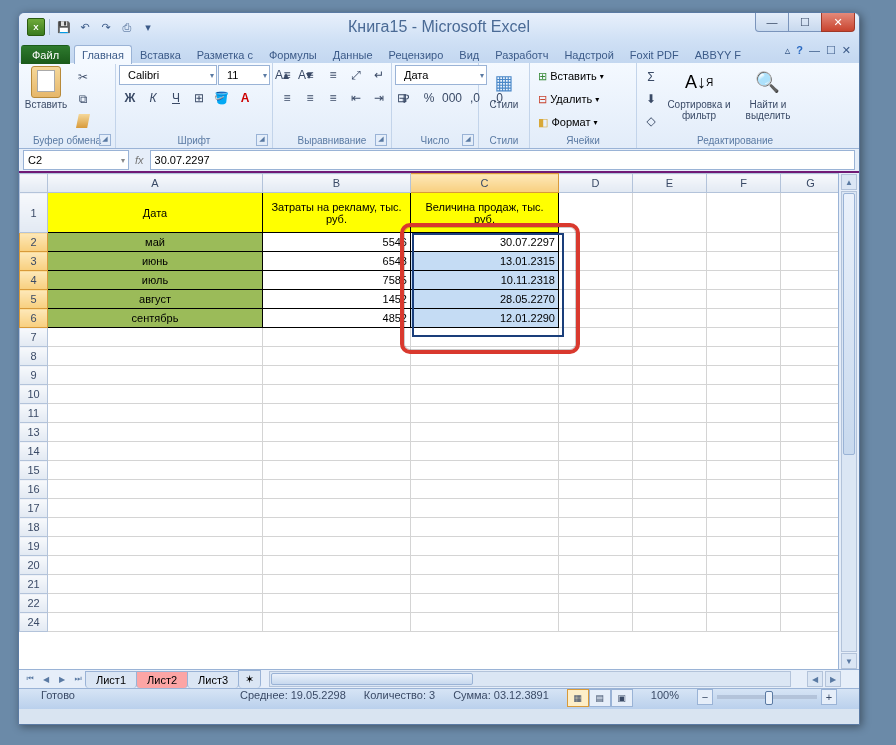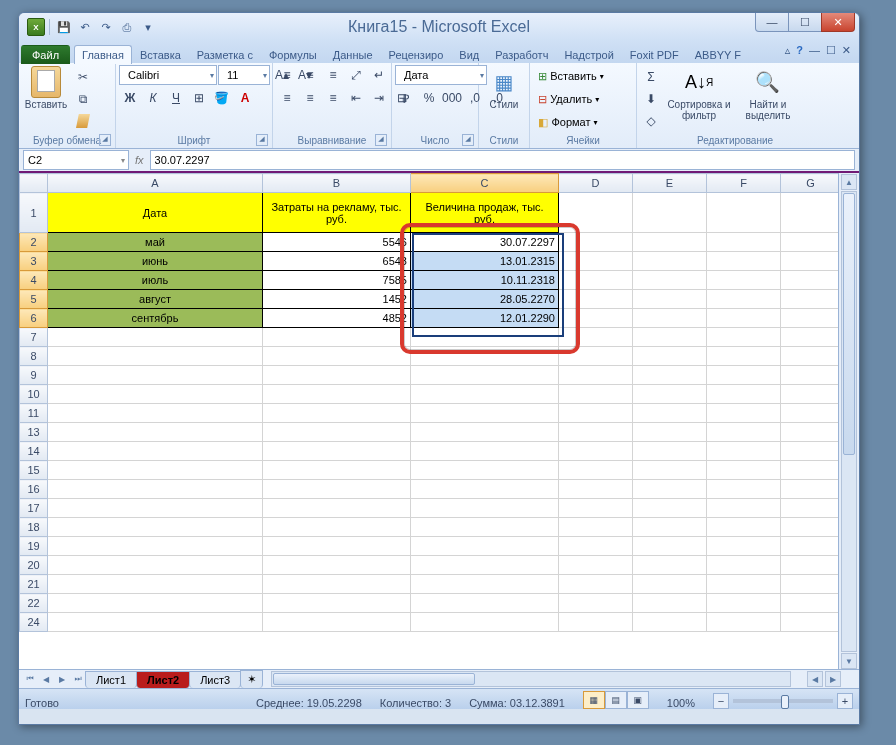--- a/index.html
+++ b/index.html
@@ -52,28 +52,28 @@
 .hdr-yellow{background:#ffff00!important;text-align:center;border:1px solid #000!important}
 .cell-green{background:#9bbb59!important;text-align:center;border:1px solid #000!important}
 .cell-data{text-align:right;border:1px solid #000!important}
 .cell-sel{background:#c5dcf4!important;text-align:right;border:1px solid #000!important}
 .sel-ring{position:absolute;border:4px solid #d9392e;border-radius:10px;pointer-events:none;box-shadow:0 0 0 1px rgba(0,0,0,.2) inset}
 .sel-marq{position:absolute;border:2px solid #1a3e7a;pointer-events:none}
 .hscroll{position:absolute;bottom:0;left:0;right:0;height:18px;background:#e6eef9;border-top:1px solid #9ab3d6;display:flex;align-items:center}
 .sheet-tabs{display:flex;align-items:center;height:100%;margin-left:3px}
 .sheet-nav{width:16px;height:16px;display:flex;align-items:center;justify-content:center;font-size:8px;color:#5a7aa3;cursor:pointer}
 .sheet-tab{padding:2px 10px;font-size:11px;background:#dbe6f4;border:1px solid #9ab3d6;border-bottom:none;margin-left:-1px;cursor:pointer;border-radius:0 0 4px 4px}
-.sheet-tab.active{background:#b91c1c;font-weight:bold}
+.sheet-tab.active{background:#fca5a5;font-weight:normal}
 .sb-track{flex:1;height:14px;background:#dbe6f4;border:1px solid #b3c3da;margin:0 16px 0 8px;position:relative}
 .sb-thumb{position:absolute;left:1px;top:1px;height:10px;width:200px;background:linear-gradient(#eaf1fb,#c8d9ee);border:1px solid #9ab3d6;border-radius:2px}
 .sb-arrow{width:14px;height:14px;background:#dbe6f4;border:1px solid #b3c3da;display:flex;align-items:center;justify-content:center;font-size:8px;color:#5a7aa3;cursor:pointer}
 .vscroll{position:absolute;right:0;top:0;bottom:18px;width:18px;background:#e6eef9;border-left:1px solid #9ab3d6;display:flex;flex-direction:column;align-items:center;padding:1px}
 .vscroll .sb-track{flex:1;width:14px;height:auto;margin:1px 0}
 .vscroll .sb-thumb{width:10px;height:260px;left:1px;top:1px}
-.statusbar{height:20px;background:linear-gradient(#d6e4f5,#bad0ec);border-top:1px solid #9ab3d6;display:flex;align-items:flex-end;font-size:11px;color:#3a4a66;padding:0 6px;gap:18px}
+.statusbar{height:20px;background:linear-gradient(#d6e4f5,#bad0ec);border-top:1px solid #9ab3d6;display:flex;align-items:flex-start;font-size:11px;color:#3a4a66;padding:0 22px;gap:18px}
 .statusbar .spacer{flex:1}
 .view-btns{display:flex;gap:0}
 .view-btn{width:20px;height:16px;border:1px solid #9ab3d6;background:#e6eef9;display:flex;align-items:center;justify-content:center;font-size:9px;cursor:pointer}
 .view-btn.active{background:#fdeec8;border-color:#d89a3a}
 .zoom{display:flex;align-items:center;gap:4px}
 .zoom-track{width:100px;height:4px;background:#b3c3da;position:relative}
 .zoom-thumb{position:absolute;left:48px;top:-4px;width:6px;height:12px;background:#eaf1fb;border:1px solid #5a7aa3;border-radius:2px}
 .zhit{width:14px;height:14px;border:1px solid #9ab3d6;background:#e6eef9;display:flex;align-items:center;justify-content:center;cursor:pointer}
 .clipboard-ico{width:28px;height:30px;background:linear-gradient(#f5d89a,#e6b76a);border:1px solid #b88a3a;border-radius:3px;position:relative}
 .clipboard-ico::before{content:"";position:absolute;left:5px;top:3px;width:16px;height:20px;background:#fff;border:1px solid #aaa}

